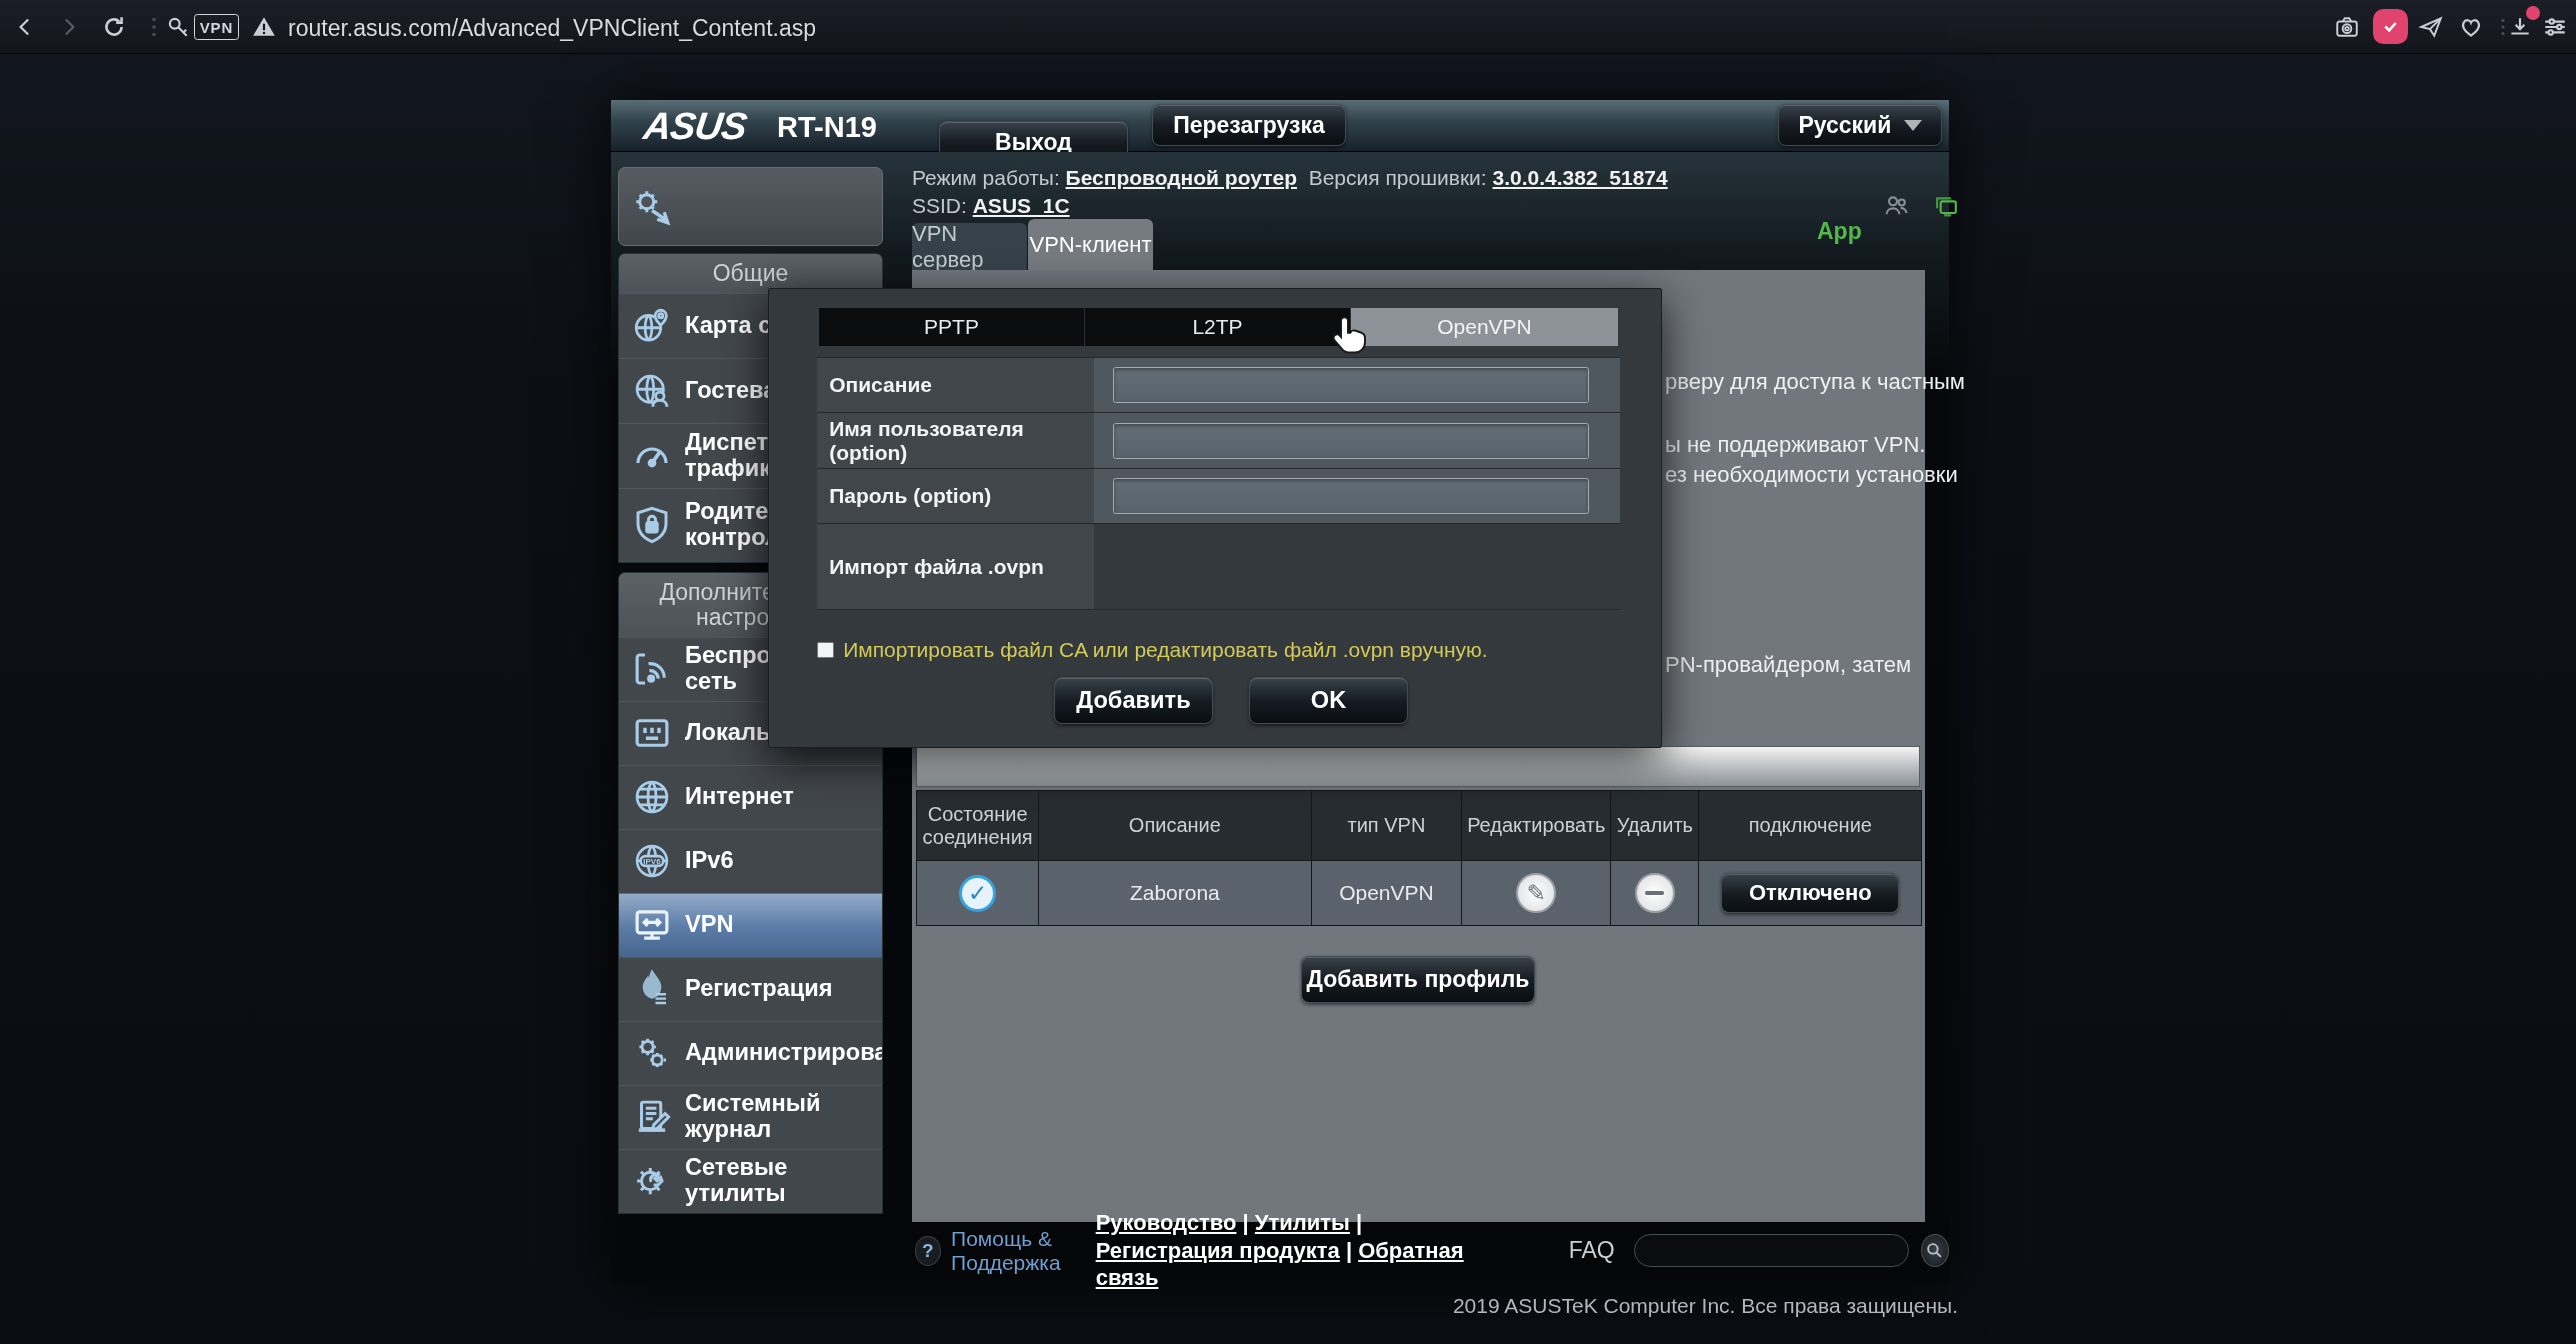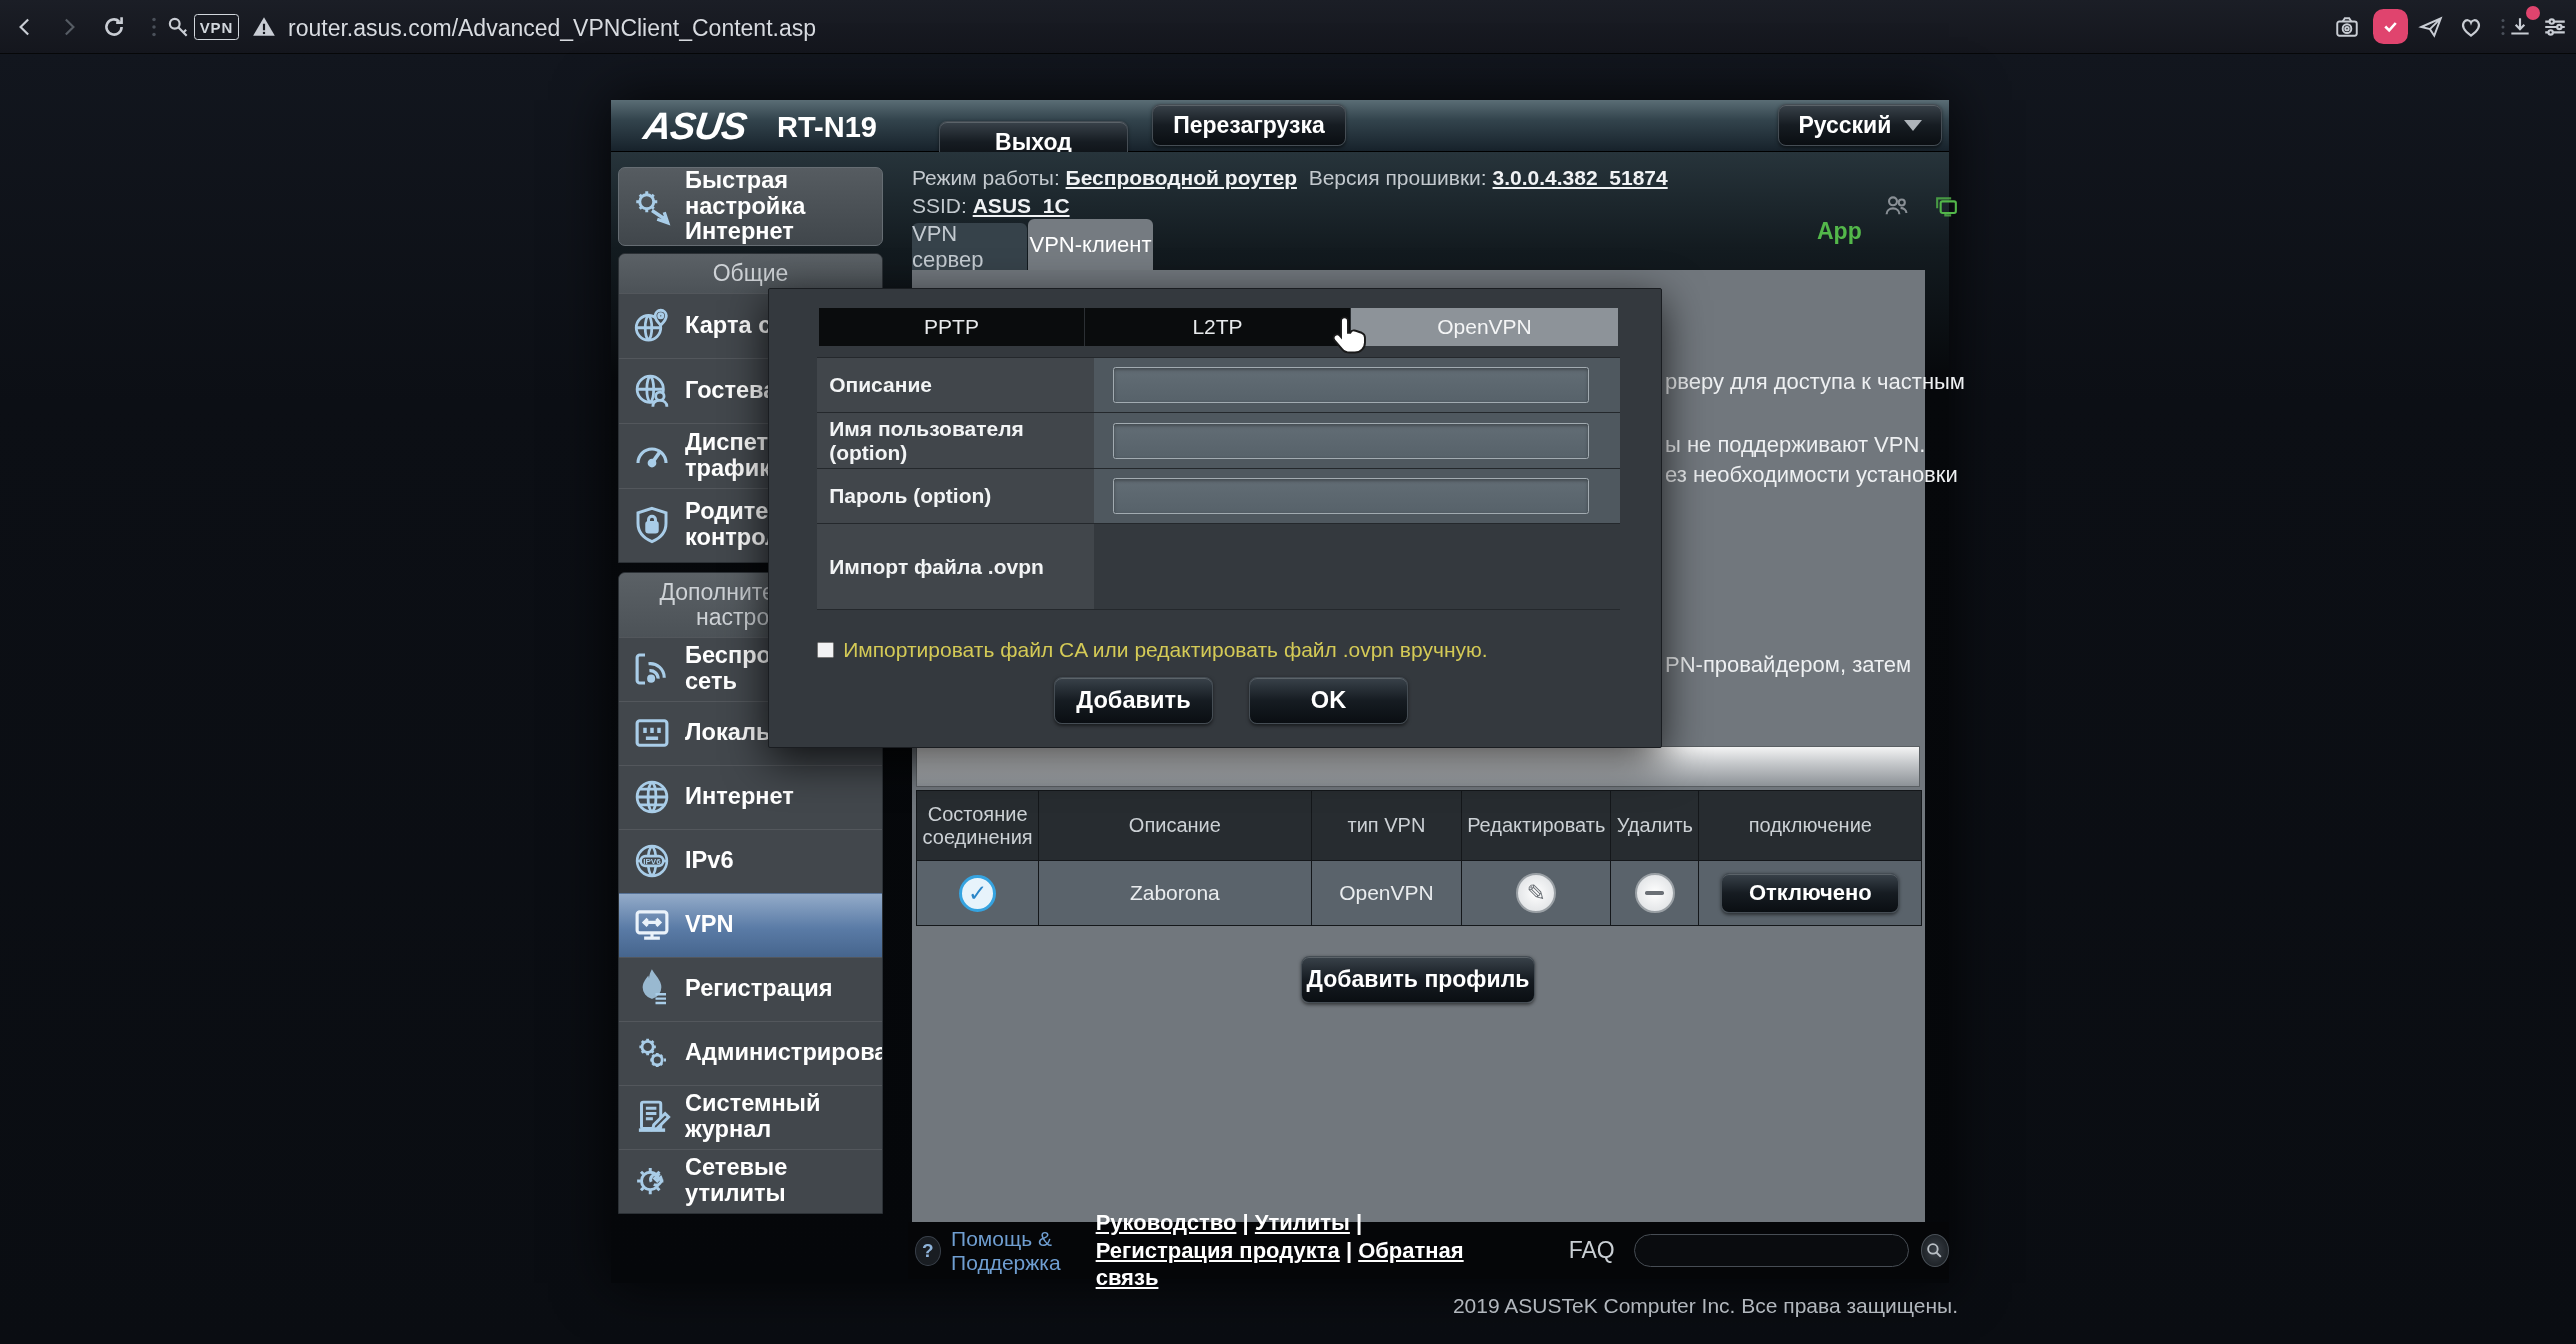--- a/index.html
+++ b/index.html
@@ -276,21 +276,20 @@
 
         <div class="sidebar">
           <div class="quick-btn">
             <span class="side-icon">
               <svg viewBox="0 0 24 24" fill="none" stroke="currentColor" stroke-width="1.7">
                   <circle cx="9" cy="9" r="4"></circle>
                   <path d="M9 3v2M9 13v2M3 9h2M13 9h2M5 5l1.4 1.4M11.6 11.6 13 13M5 13l1.4-1.4M11.6 6.4 13 5"></path>
                   <path d="M12 14 21 20M19 15l2 6-6-2" stroke-width="1.9"></path>
                 </svg>
               </span>
-            <span class="side-label">Быстрая настройка Интернет</span>
           </div>
 
           <div class="section" style="top:86px">
             <div class="sec-header">Общие</div>
             <div class="side-item">
               <span class="side-icon">
                 <svg viewBox="0 0 24 24" fill="none" stroke="currentColor" stroke-width="1.6">
                     <circle cx="10" cy="13" r="7"></circle>
                     <path d="M3 13h14M10 6c-2.5 2-2.5 12 0 14M10 6c2.5 2 2.5 12 0 14"></path>
                     <path d="M17 3c1.8 0 3.2 1.4 3.2 3.2 0 2.4-3.2 5.3-3.2 5.3s-3.2-2.9-3.2-5.3C13.8 4.4 15.2 3 17 3Z" fill="#42474c"></path>

